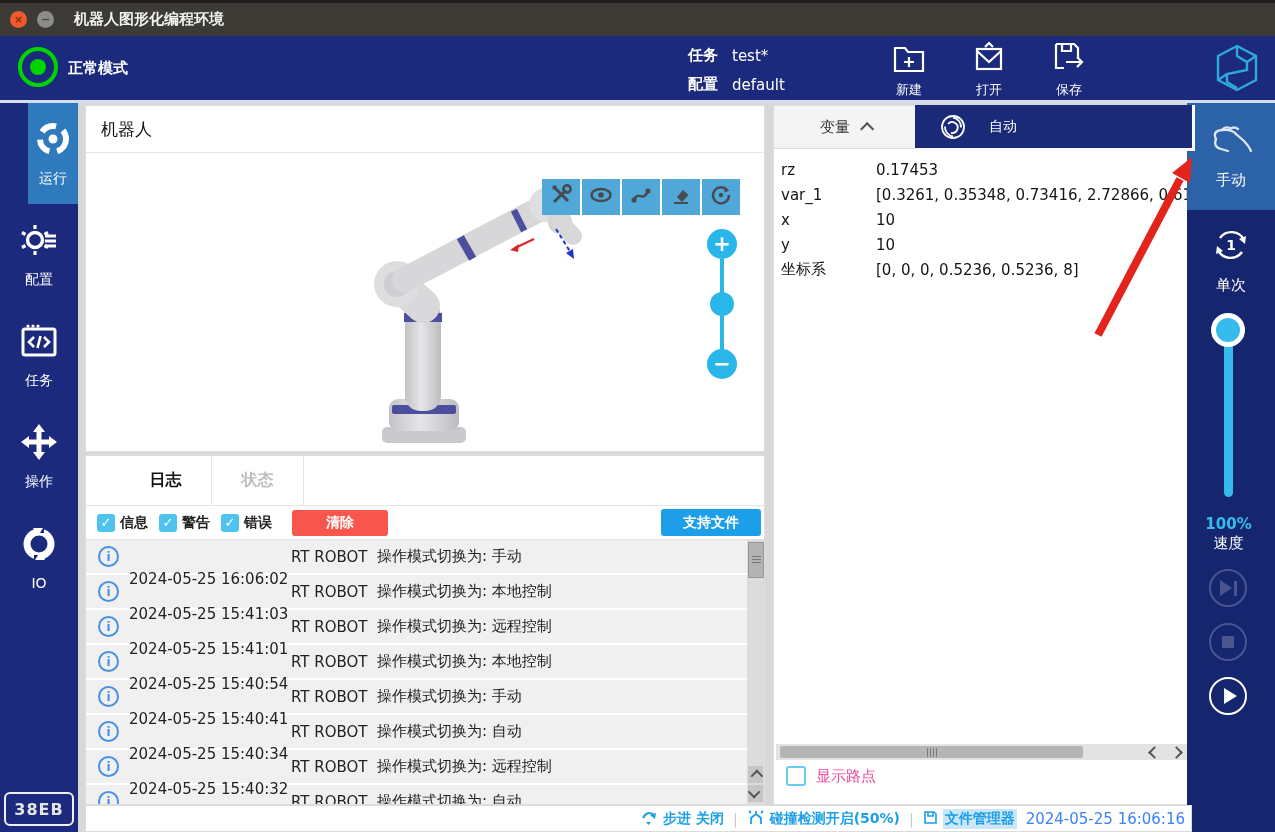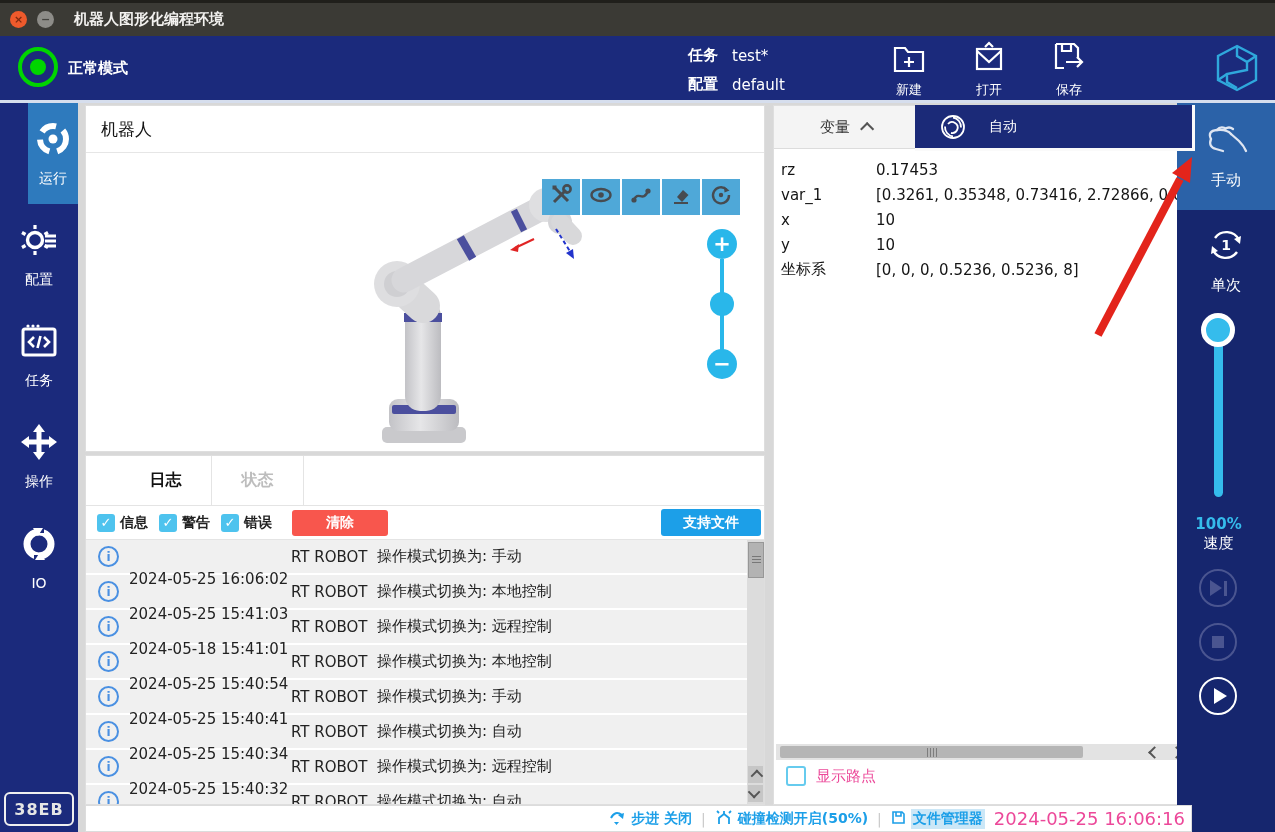--- a/index.html
+++ b/index.html
@@ -29,21 +29,21 @@
   .action .alab{font-size:13px;margin-top:2px;}
   .logo{position:absolute;right:14px;top:7px;}
   
   .lnav{position:absolute;left:0;top:103px;bottom:0;width:78px;background:#1B2A7C;}
   .lnav-item{height:101px;display:flex;flex-direction:column;align-items:center;justify-content:center;gap:7px;color:#fff;cursor:pointer;}
   .lnav-item.active{background:#2E7ABD;margin-left:28px;}
   .lnav-item .nlab{font-size:14px;}
   .badge{position:absolute;left:4px;bottom:6px;width:66px;height:30px;border:2px solid #EFEFEF;border-radius:6px;
          color:#e5e5e5;font-size:16px;font-weight:bold;display:flex;align-items:center;justify-content:center;letter-spacing:1px;}
   
-  .rnav{position:absolute;right:0;top:103px;bottom:0;width:98px;background:#16266E;}
+  .rnav{position:absolute;right:0;top:103px;bottom:0;width:88px;background:#16266E;}
   .rn-manual{height:107px;background:#2B62A8;display:flex;flex-direction:column;align-items:center;justify-content:center;gap:7px;color:#fff;font-size:15px;cursor:pointer;}
   .rn-single{margin-top:6px;height:86px;display:flex;flex-direction:column;align-items:center;justify-content:center;gap:6px;color:#fff;font-size:15px;cursor:pointer;}
   .sl-track{position:absolute;left:37px;top:224px;width:9px;height:170px;background:#35BCEC;border-radius:5px;}
   .sl-handle{position:absolute;left:24px;top:210px;width:24px;height:24px;background:#35BCEC;border:5px solid #fff;border-radius:50%;}
   .speed{position:absolute;left:0;top:412px;width:83px;text-align:center;line-height:19px;}
   .speed .pct{color:#35BCEC;font-size:15px;font-weight:bold;}
   .speed .spd{color:#fff;font-size:15px;}
   .tbtn{position:absolute;left:22px;width:34px;height:34px;border-radius:50%;display:flex;align-items:center;justify-content:center;cursor:pointer;}
   .tbtn.dim{border:2.5px solid #4A5590;}
   .tbtn.lit{border:2.5px solid #fff;}
@@ -113,21 +113,21 @@
                  border-right:3px solid #FAFAFA;border-bottom:3px solid #FAFAFA;box-sizing:content-box;
                  display:flex;align-items:center;cursor:pointer;}
   .dd-label{color:#fff;font-size:14px;margin-left:22px;}
   .arrow-ov{position:absolute;left:1080px;top:145px;width:130px;height:200px;z-index:40;pointer-events:none;}
   
   .status-bar{position:absolute;left:85px;top:805px;width:1107px;height:27px;background:#fff;border:1px solid #DCDCDC;box-sizing:border-box;
               display:flex;align-items:center;justify-content:flex-end;gap:9px;padding-right:6px;font-size:14px;}
   .st{display:flex;align-items:center;gap:5px;color:#1C9FE8;font-weight:bold;}
   .st-sep{color:#C9C9C9;font-weight:normal;}
   .fm-hl{background:#CBE7F7;padding:1px 2px;}
-  .st-time{color:#ec4899;font-weight:normal;font-size:18px;}
+  .st-time{color:#3b82f6;font-weight:normal;font-size:15px;}
 </style>
 </head>
 <body>
 
 <div id="app">
 
   <div class="titlebar">
     <div class="winbtn close">×</div>
     <div class="winbtn min">−</div>
     <div class="wtitle">机器人图形化编程环境</div>
@@ -348,21 +348,21 @@
         <span class="lr-msg">操作模式切换为: 手动</span>
       </div>
       <div class="log-row">
         <span class="info-ic">i</span>
         <span class="lr-time">2024-05-25 15:41:03</span>
         <span class="lr-src">RT ROBOT</span>
         <span class="lr-msg">操作模式切换为: 本地控制</span>
       </div>
       <div class="log-row">
         <span class="info-ic">i</span>
-        <span class="lr-time">2024-05-18 15:41:01</span>
+        <span class="lr-time">2024-05-25 15:41:01</span>
         <span class="lr-src">RT ROBOT</span>
         <span class="lr-msg">操作模式切换为: 远程控制</span>
       </div>
       <div class="log-row">
         <span class="info-ic">i</span>
         <span class="lr-time">2024-05-25 15:40:54</span>
         <span class="lr-src">RT ROBOT</span>
         <span class="lr-msg">操作模式切换为: 本地控制</span>
       </div>
       <div class="log-row">

